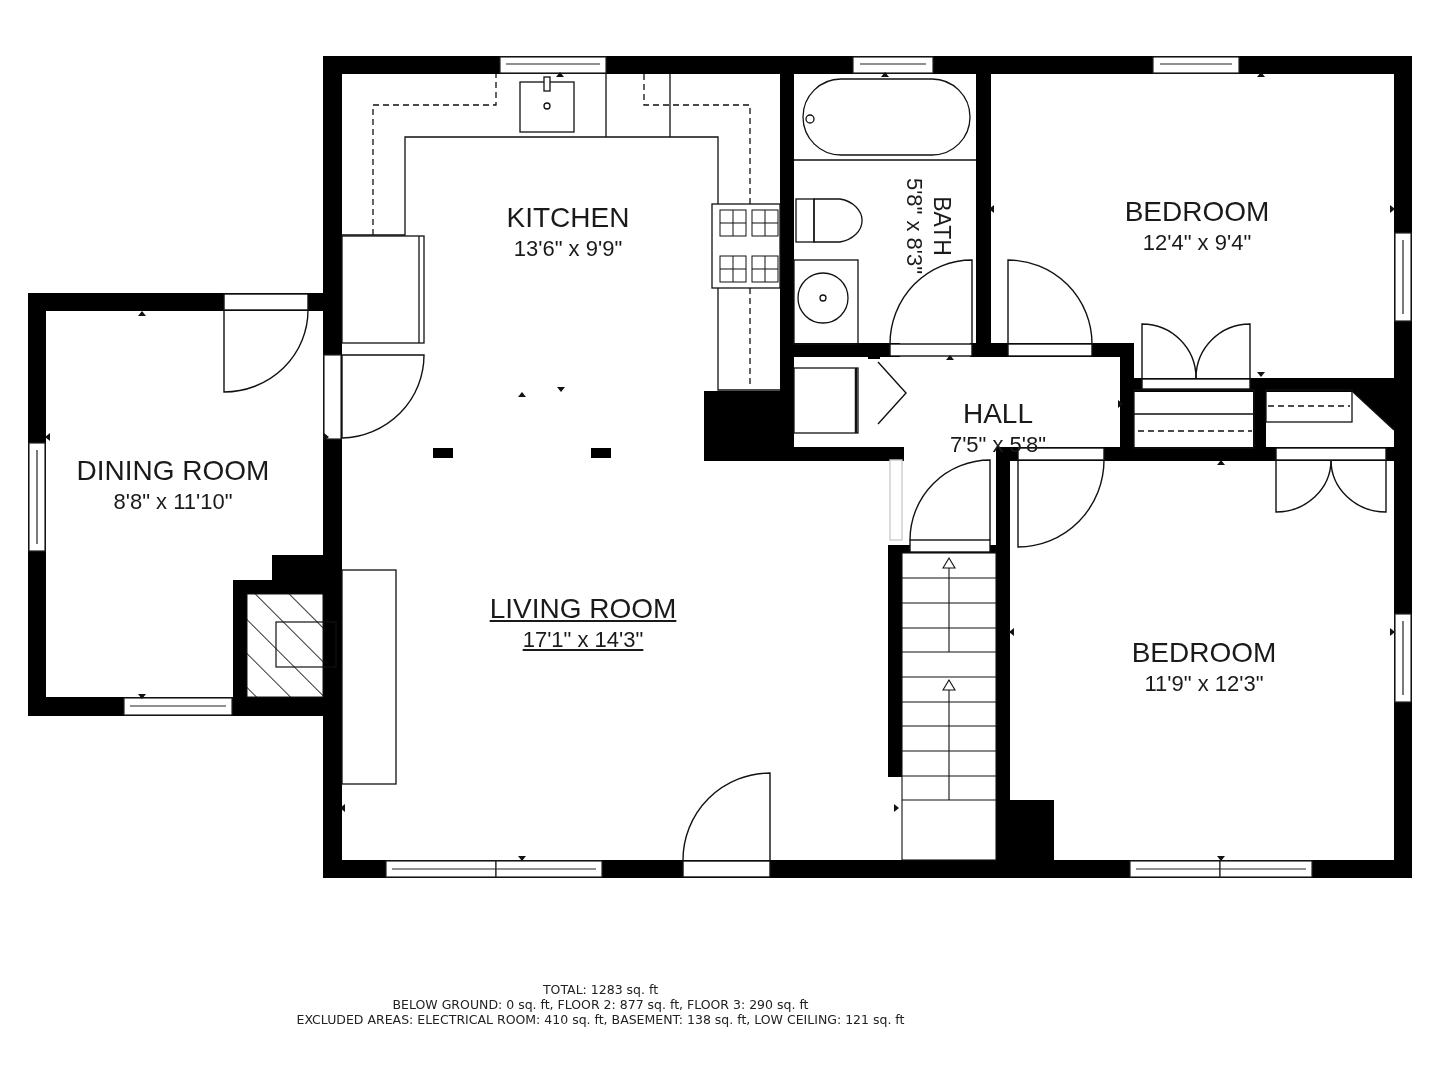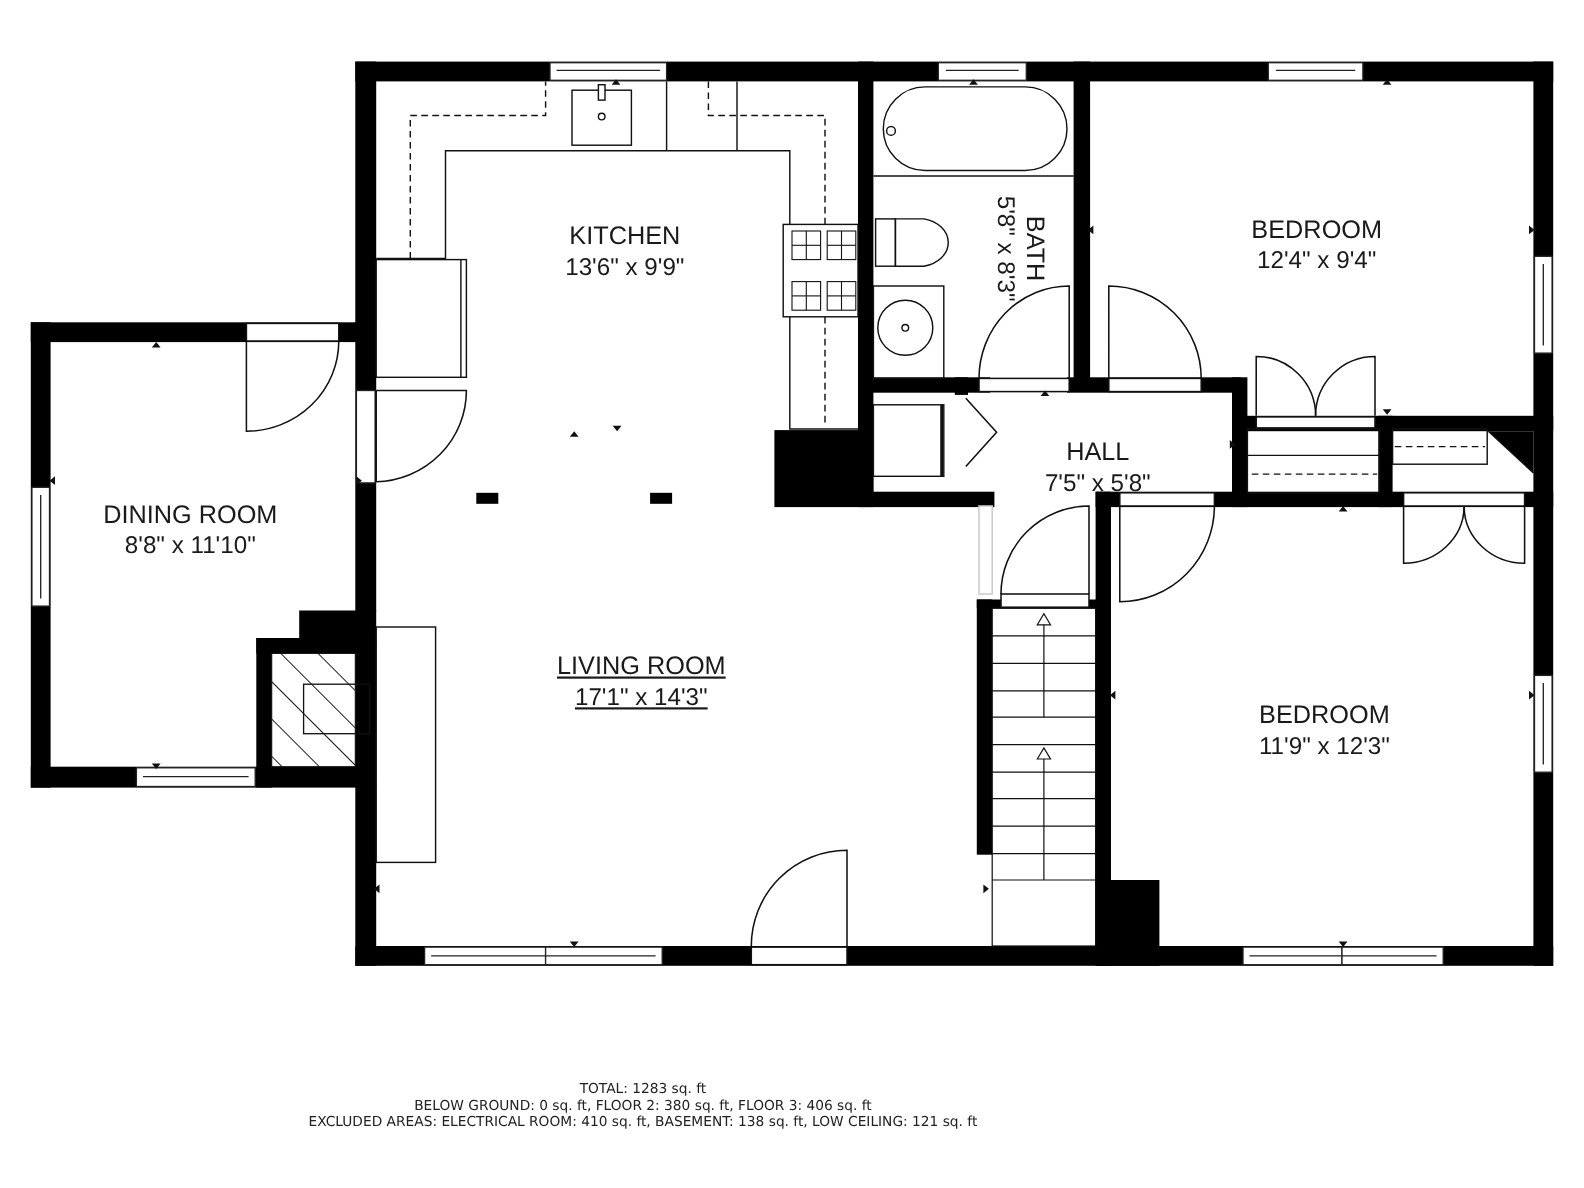--- a/index.html
+++ b/index.html
@@ -1,24 +1,24 @@
 <!DOCTYPE html>
 <html><head>
 <meta charset="utf-8">
 <style>
   html,body{margin:0;padding:0;background:#ffffff;}
   body{width:1440px;height:1080px;position:relative;overflow:hidden;font-family:"Liberation Sans",sans-serif;}
   #plan{position:absolute;left:0;top:0;width:1440px;height:1080px;}
   .room-label{position:absolute;text-align:center;color:#1a1a1a;font-family:"Liberation Sans",sans-serif;line-height:1.25;white-space:nowrap;}
-  .room-label .name{font-size:23px;display:block;}
+  .room-label .name{font-size:28px;display:block;}
   .room-label .dim{font-size:22px;display:block;}
   .bath-label{position:absolute;left:928px;top:226px;transform:translate(-50%,-50%) rotate(90deg);text-align:center;color:#1a1a1a;line-height:1.2;white-space:nowrap;}
   .bath-label .name{font-size:23px;display:block;}
   .bath-label .dim{font-size:22px;display:block;}
-  .footer{position:absolute;left:0;width:1169px;text-align:center;color:#222;font-family:"DejaVu Sans",sans-serif;}
+  .footer{position:absolute;left:0;width:1169px;text-align:center;color:#222;font-family:"DejaVu Sans",sans-serif;padding-left:16px;}
   .f-line{font-size:12.5px;line-height:15px;display:block;}
   .f-note{font-size:9px;display:block;margin-top:14px;}
 </style>
 </head>
 <body>
 
 <svg id="plan" viewBox="0 0 1440 1080" xmlns="http://www.w3.org/2000/svg">
   <defs>
     <pattern id="hatch" patternUnits="userSpaceOnUse" width="24" height="24" patternTransform="rotate(-45)">
       <line x1="0" y1="0" x2="0" y2="24" stroke="#000" stroke-width="1.6"></line>
@@ -273,15 +273,15 @@
   <span class="dim">17'1" x 14'3"</span>
 </div>
 
 <div class="room-label" style="left:1204px;top:635px;transform:translateX(-50%);">
   <span class="name">BEDROOM</span>
   <span class="dim">11'9" x 12'3"</span>
 </div>
 
 <div class="footer" style="top:982px;">
   <span class="f-line">TOTAL: 1283 sq. ft</span>
-  <span class="f-line">BELOW GROUND: 0 sq. ft, FLOOR 2: 380 sq. ft, FLOOR 3: 406 sq. ft</span>
+  <span class="f-line">BELOW GROUND: 0 sq. ft, FLOOR 2: 877 sq. ft, FLOOR 3: 290 sq. ft</span>
   <span class="f-line">EXCLUDED AREAS: ELECTRICAL ROOM: 410 sq. ft, BASEMENT: 138 sq. ft, LOW CEILING: 121 sq. ft</span>
 </div>
 
 </body></html>

